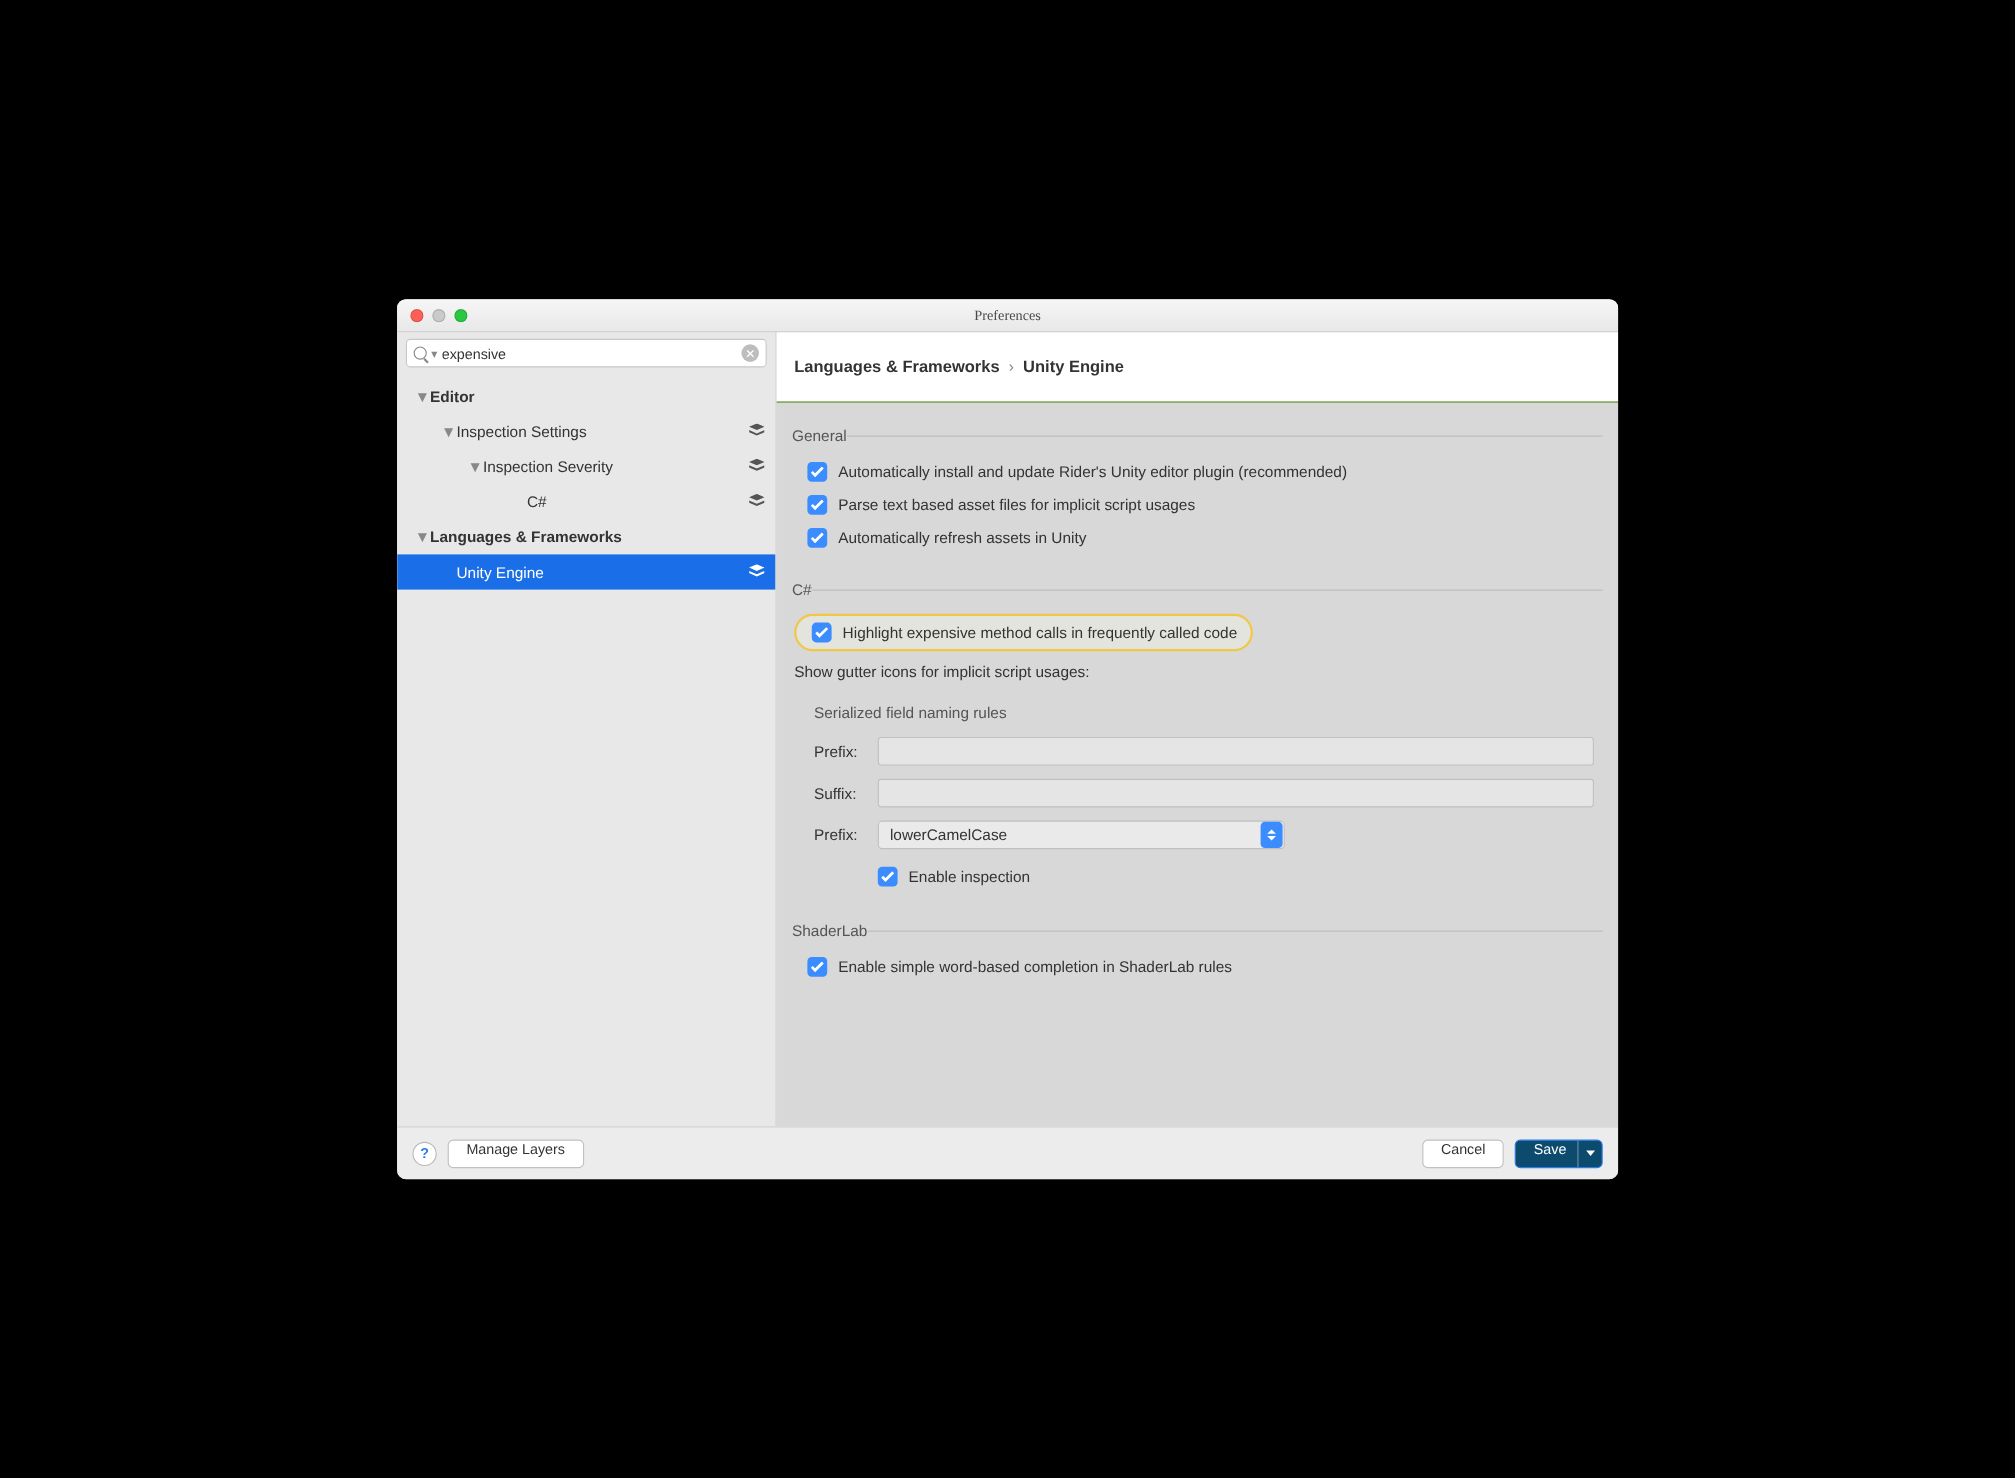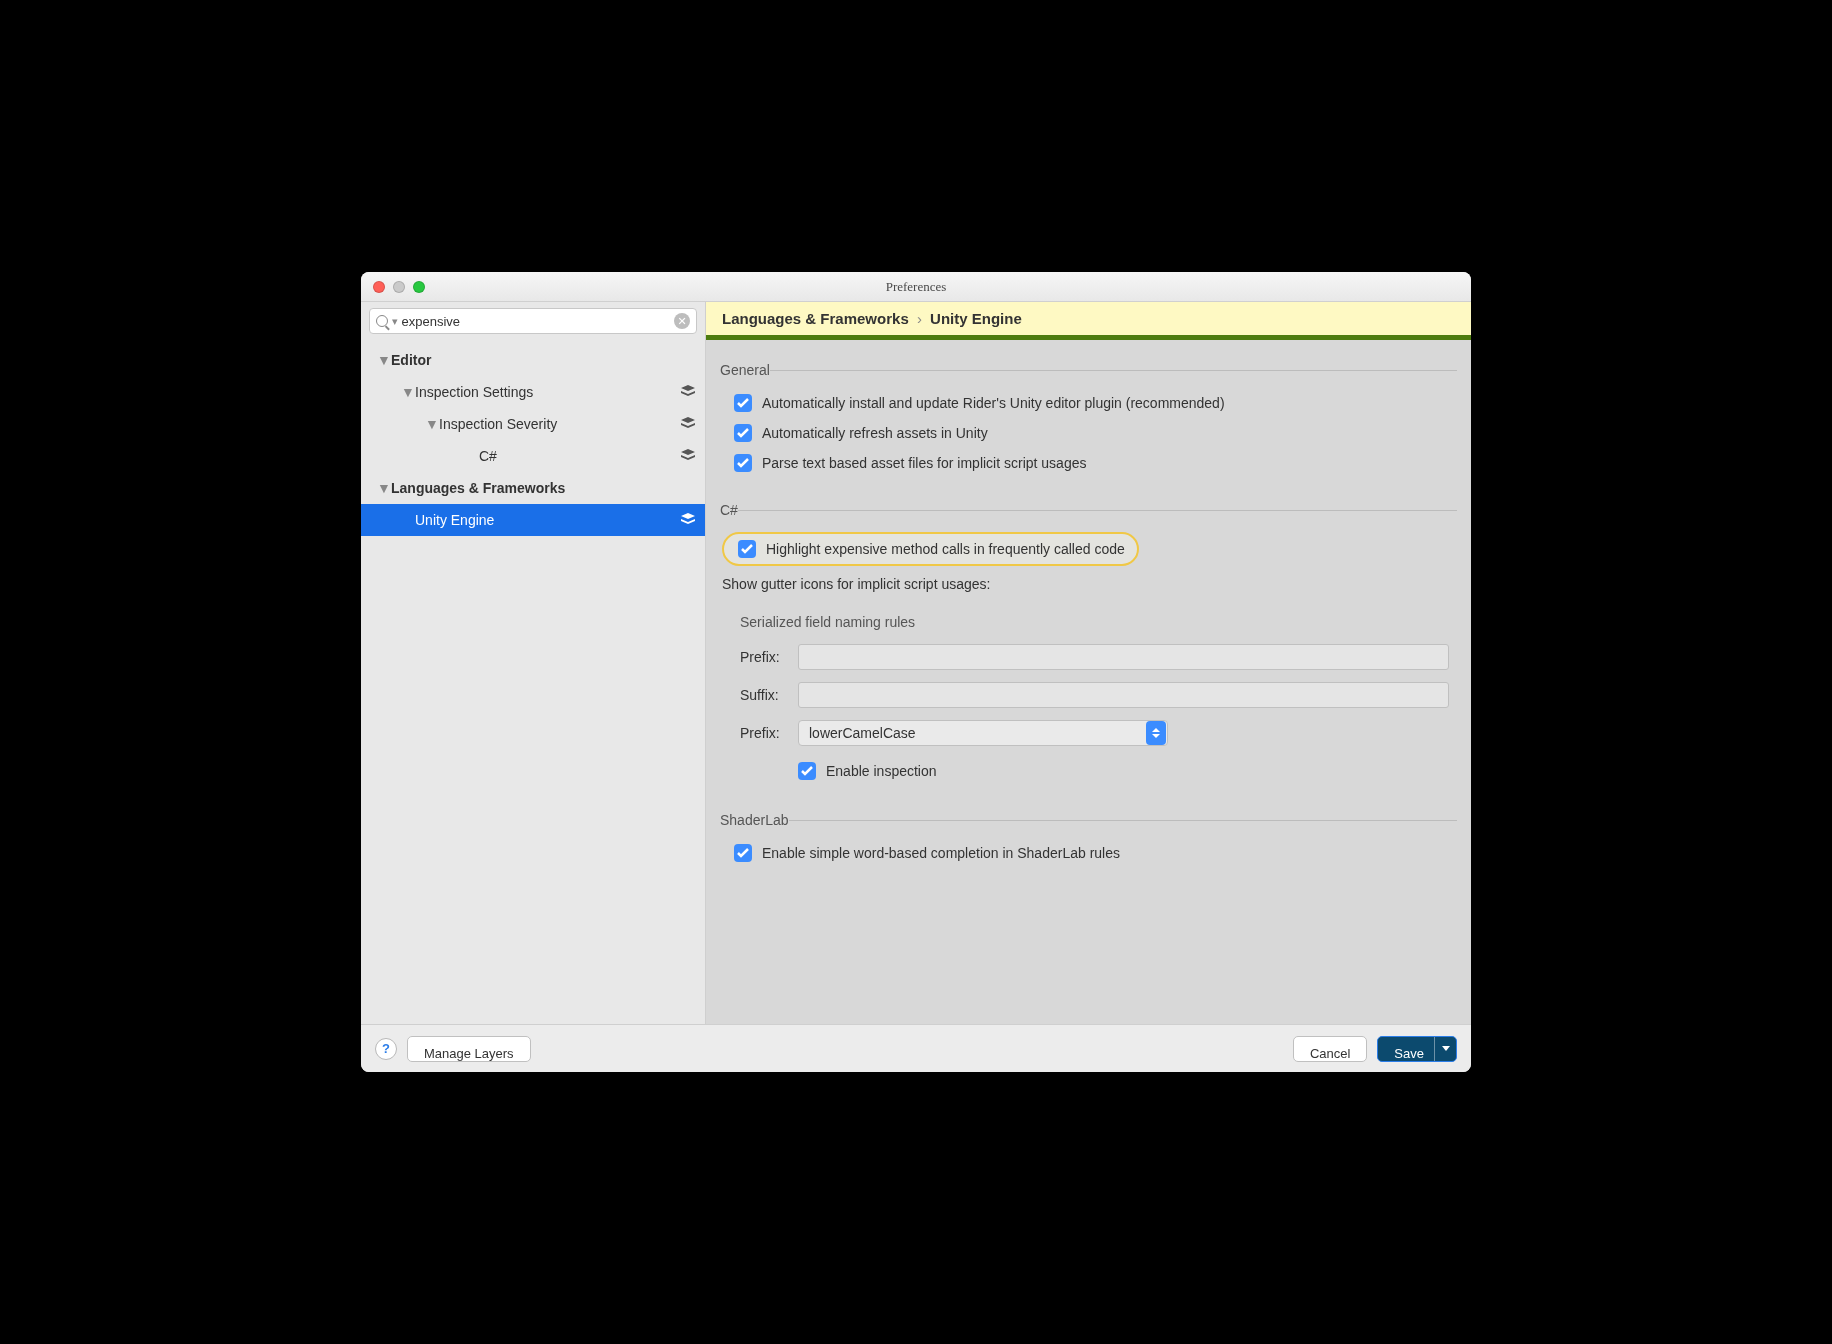--- a/index.html
+++ b/index.html
@@ -56,21 +56,21 @@
     .tree-item .layer-icon { margin-left: auto; }
     .tree-item.depth0 { padding-left: 16px; font-weight: 600; }
     .tree-item.depth1 { padding-left: 40px; }
     .tree-item.depth2 { padding-left: 64px; }
     .tree-item.depth3 { padding-left: 104px; }
     .tree-item.selected { background: #1a6fe8; color: #fff; }
     .tree-item.selected .chev, .tree-item.selected .layer-icon svg { color: #fff; fill: #fff; }
     .layer-icon svg { fill: #555; }
     .main { flex: 1; display: flex; flex-direction: column; background: #d8d8d8; }
     .breadcrumb {
-      padding: 8px 16px; font-size: 15px; font-weight: 600; color: #333; background: #fef9c3; border-bottom: 5px solid #4d7c0f;
+      padding: 23px 16px; font-size: 15px; font-weight: 600; color: #333; background: #ffffff; border-bottom: 1px solid #4d7c0f;
     }
     .breadcrumb .sep { color: #888; padding: 0 4px; font-weight: 400; }
     .content { flex: 1; overflow: auto; padding: 12px 14px 20px 14px; font-size: 14px; color: #333; }
     .section-label { display: flex; align-items: center; gap: 0; margin: 10px 0 10px 0; color: #555; font-size: 14px; }
     .section-label .line { flex: 1; height: 1px; background: #bcbcbc; }
     .checkbox-row { display: flex; align-items: center; gap: 10px; padding: 6px 2px 6px 14px; }
     .check {
       width: 18px; height: 18px; border-radius: 4px; background: #3b8cff; display: flex; align-items: center; justify-content: center; cursor: pointer; flex-shrink: 0;
     }
     .check svg { stroke: #fff; stroke-width: 2.5; fill: none; }
@@ -88,21 +88,21 @@
     .form-row { display: flex; align-items: center; gap: 10px; padding: 6px 0 6px 20px; }
     .form-row label { width: 48px; text-align: left; color: #333; }
     .text-input { flex: 1; height: 26px; background: #e5e5e5; border: 1px solid #c0c0c0; border-radius: 3px; padding: 0 6px; font-size: 14px; outline: none; color: #333; margin-right: 8px; }
     .footer {
       height: 48px; border-top: 1px solid #cfcfcf; background: #ececec; display: flex; align-items: center; padding: 0 14px; gap: 10px;
     }
     .help-btn {
       width: 22px; height: 22px; border-radius: 50%; border: 1px solid #b8b8b8; background: #fff; color: #2b7de9; font-weight: 700; display: flex; align-items: center; justify-content: center; cursor: pointer; font-size: 13px;
     }
     .btn {
-      height: 26px; padding: 0 16px; border-radius: 5px; border: 1px solid #c0c0c0; background: #fff; font-size: 13px; color: #333; cursor: pointer; display: flex; align-items: flex-end;
+      height: 26px; padding: 0 16px; border-radius: 5px; border: 1px solid #c0c0c0; background: #fff; font-size: 13px; color: #333; cursor: pointer; display: flex; align-items: flex-start;
     }
     .btn.primary { background: #0c4a6e; border-color: #2b7de9; color: #fff; padding-right: 0; }
     .btn.primary .drop { border-left: 1px solid rgba(255,255,255,0.4); width: 22px; height: 100%; display: flex; align-items: center; justify-content: center; margin-left: 10px; }
     .btn.primary .drop::after { content: ""; border-left: 4px solid transparent; border-right: 4px solid transparent; border-top: 5px solid #fff; }
     .spacer { flex: 1; }
   </style>
 </head>
 <body>
 
 <div class="window">
@@ -184,29 +184,29 @@
               </svg>
             </div>
           <span>Automatically install and update Rider's Unity editor plugin (recommended)</span>
         </div>
         <div class="checkbox-row">
           <div class="check">
               <svg width="12" height="10" viewBox="0 0 12 10">
                 <polyline points="1,5 4,8 11,1"></polyline>
               </svg>
             </div>
+          <span>Parse text based asset files for implicit script usages</span>
+        </div>
+        <div class="checkbox-row">
+          <div class="check">
+              <svg width="12" height="10" viewBox="0 0 12 10">
+                <polyline points="1,5 4,8 11,1"></polyline>
+              </svg>
+            </div>
           <span>Automatically refresh assets in Unity</span>
-        </div>
-        <div class="checkbox-row">
-          <div class="check">
-              <svg width="12" height="10" viewBox="0 0 12 10">
-                <polyline points="1,5 4,8 11,1"></polyline>
-              </svg>
-            </div>
-          <span>Parse text based asset files for implicit script usages</span>
         </div>
 
         <div class="section-label" style="margin-top:24px;">
           <span>C#</span>
             <div class="line"></div>
         </div>
         <div class="highlight-row">
           <div class="check">
               <svg width="12" height="10" viewBox="0 0 12 10">
                 <polyline points="1,5 4,8 11,1"></polyline>

